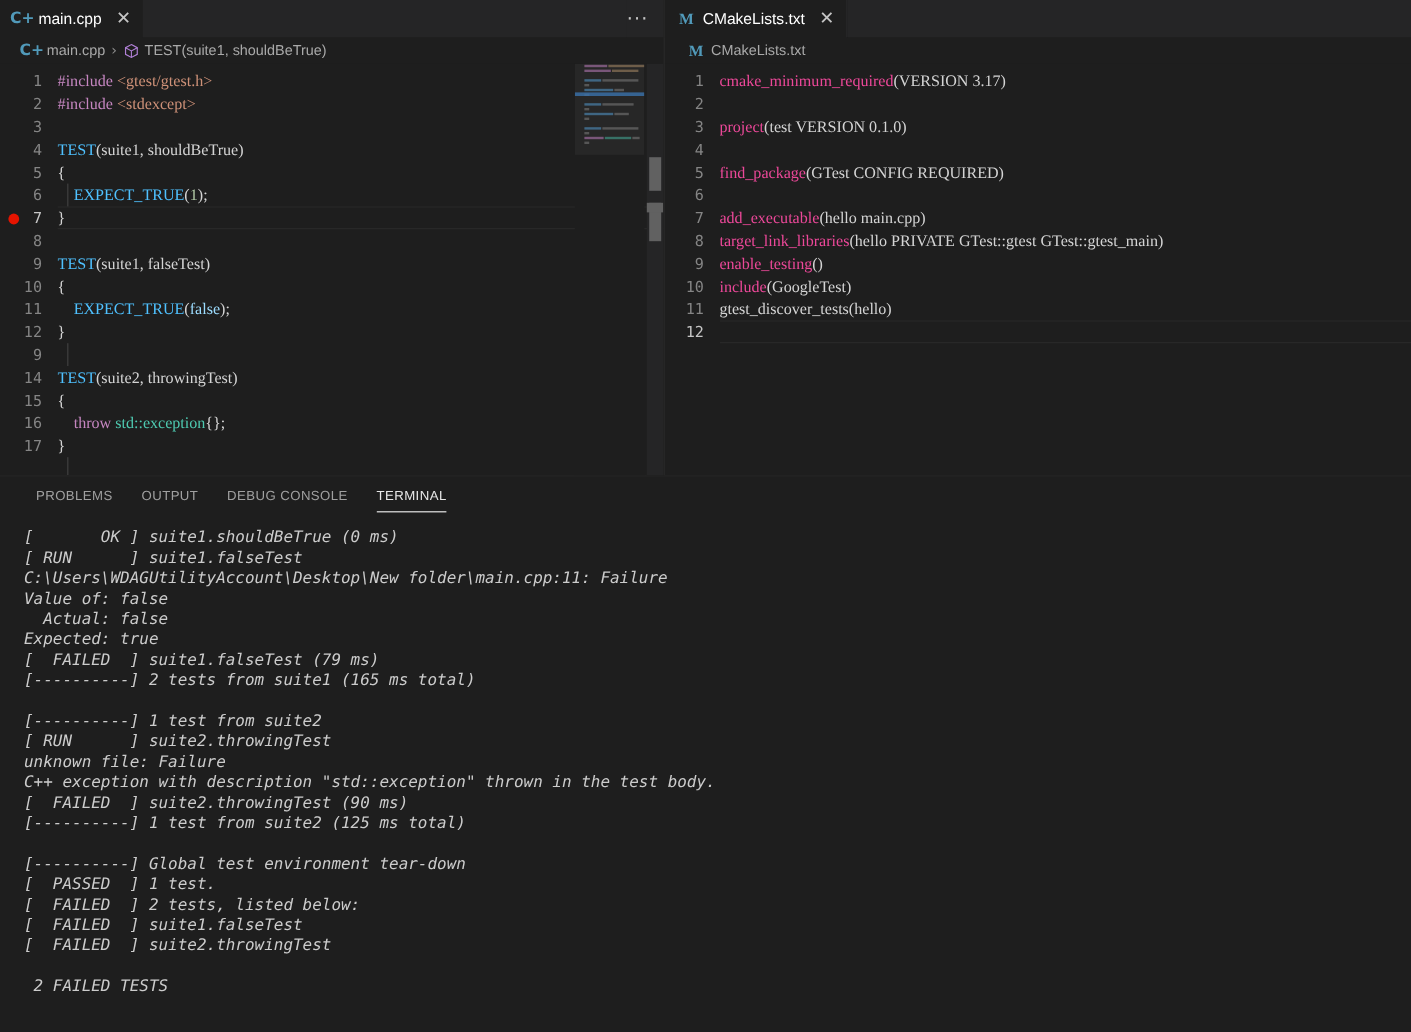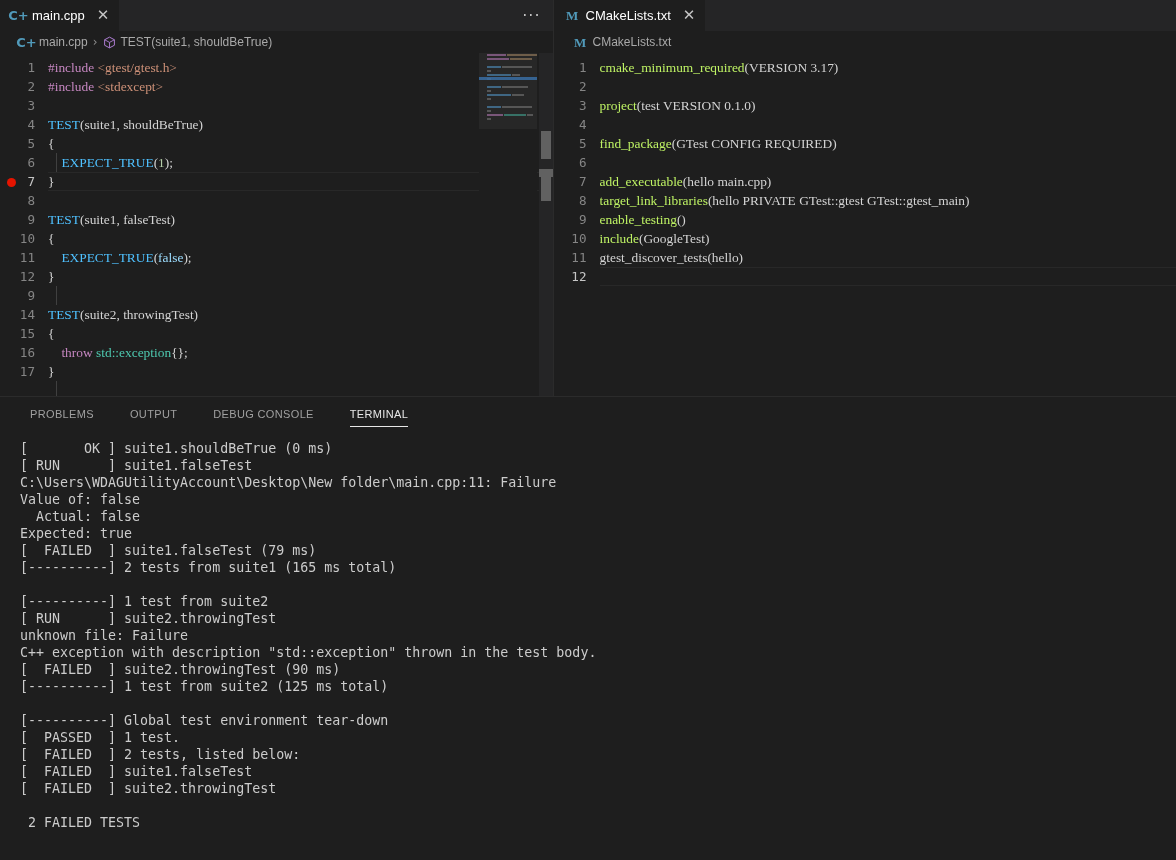--- a/index.html
+++ b/index.html
@@ -222,21 +222,21 @@
   }
   
   .t-pre   { color: #c586c0; }   
   .t-str   { color: #ce9178; }
   .t-macro { color: #4fc1ff; }
   .t-type  { color: #4ec9b0; }
   .t-kw    { color: #c586c0; }
   .t-num   { color: #b5cea8; }
   .t-ident { color: #9cdcfe; }
   .t-plain { color: #d4d4d4; }
-  .t-func-cm { color: #bef264; }
+  .t-func-cm { color: #ec4899; }
   .t-indent-guide {
     position: absolute;
     width: 1px;
     background: #404040;
     top: 0;
     bottom: 0;
   }
 
   
   .minimap {
@@ -304,21 +304,21 @@
     display: flex;
     flex-direction: column;
     overflow: hidden;
   }
   .panel-header {
     height: 35px;
     min-height: 35px;
     display: flex;
     align-items: center;
     padding-left: 20px;
-    gap: 16px;
+    gap: 4px;
     background: #1e1e1e;
   }
   .panel-tab {
     font-size: 11px;
     letter-spacing: 0.35px;
     color: #a0a0a0;
     padding: 0 10px;
     height: 35px;
     line-height: 35px;
     cursor: pointer;
@@ -342,20 +342,21 @@
     overflow: hidden;
     position: relative;
   }
   .tline {
     font-family: "DejaVu Sans Mono", monospace;
     font-size: 13.3px;
     line-height: 17px;
     color: #cccccc;
     white-space: pre;
     height: 17px;
+    font-style: italic;
   }
 </style>
 </head>
 <body>
 
 <div class="app">
 
   <div class="editor-area">
 
     <div class="editor-group group-left">

